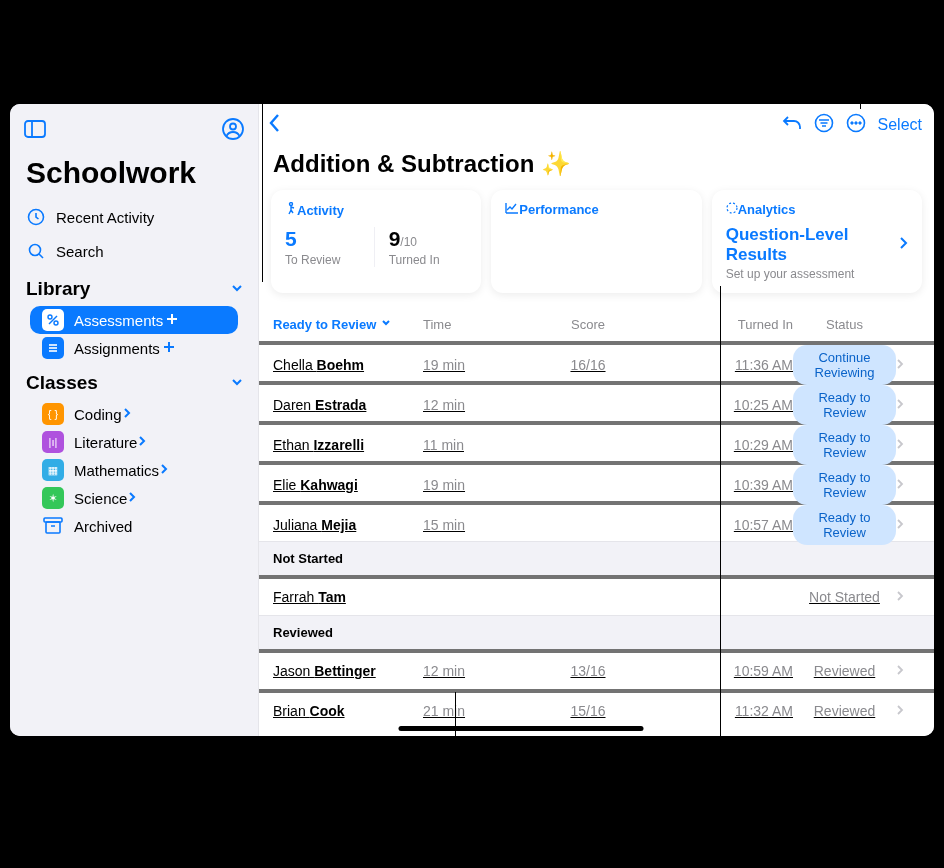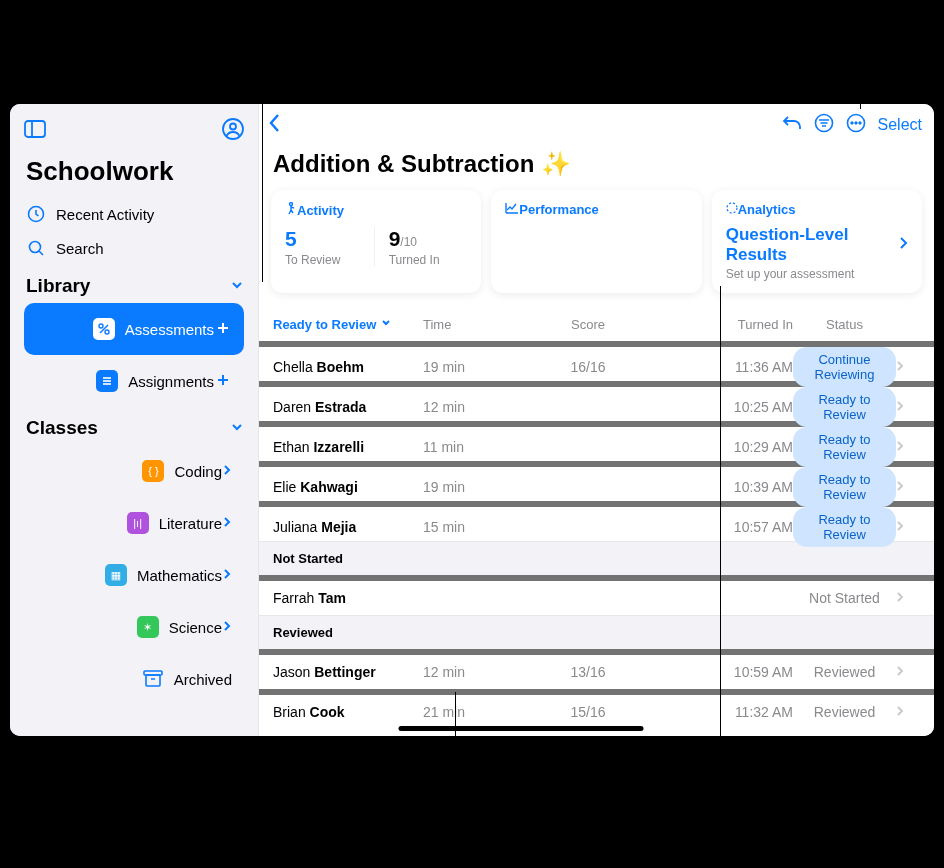--- a/index.html
+++ b/index.html
@@ -20,36 +20,36 @@
     display: flex;
     flex-direction: column;
     padding: 12px 0 0 0;
   }
   .sidebar-top {
     display: flex; justify-content: space-between; align-items: center;
     padding: 2px 14px 6px 14px;
   }
   .icon-blue svg { stroke: #0a7aff; fill: none; }
   .app-title {
-    font-size: 26px; font-weight: 700; padding: 6px 14px 10px 16px;
+    font-size: 30px; font-weight: 700; padding: 6px 14px 10px 16px;
   }
   .side-row {
     display: flex; align-items: center; gap: 10px;
     height: 34px; padding: 0 16px;
     font-size: 15px; color: #000;
   }
   .side-row .lead-icon { width: 20px; display:flex; justify-content:center; }
   .section-head {
     display: flex; align-items:center; justify-content: space-between;
     padding: 10px 14px 6px 16px;
     font-weight: 700; font-size: 19px;
   }
   .side-item {
-    display:flex; align-items:center; justify-content:flex-end;
-    height: 52px; padding: 0 12px 0 12px; margin: 0 14px;
+    display:flex; align-items:center; justify-content:flex-start;
+    height: 28px; padding: 0 12px 0 12px; margin: 0 20px;
     border-radius: 10px; font-size: 15px;
   }
   .side-item .left { display:flex; align-items:center; gap:10px; }
   .side-item .lead-sq {
     width: 22px; height: 22px; border-radius: 5px;
     display:flex; align-items:center; justify-content:center;
     font-size: 11px; color: #fff;
   }
   .side-item.active { background:#0a7aff; color:#fff; }
   .side-item.active .plus-area svg { stroke:#fff; }
@@ -91,21 +91,21 @@
   .table { margin-top:14px; flex:1; overflow:hidden; }
   .thead, .trow, .sect {
     display:grid;
     grid-template-columns: 150px 100px 130px 140px 1fr 24px;
     align-items:center;
     padding: 0 14px;
   }
   .thead { height:34px; font-size:13px; color:#8a8a8e; }
   .thead .sortcol { color:#0a7aff; font-weight:600; display:flex; align-items:center; gap:4px; }
   .trow {
-    height:40px; border-top:6px solid #737373; font-size:14px;
+    height:40px; border-top:4px solid #737373; font-size:14px;text-decoration:underline;
   }
   .trow .name b { font-weight:700; }
   .trow .dim { color:#8a8a8e; }
   .trow .status-wrap { text-align:center; }
   .status-pill {
     display:inline-block; padding:5px 12px; border-radius:14px;
     background:#cfe5ff; color:#0a63c9; font-size:13px; font-weight:500;
   }
   .status-plain { color:#8a8a8e; font-size:14px; }
   .chevcell { color:#c7c7cc; }

